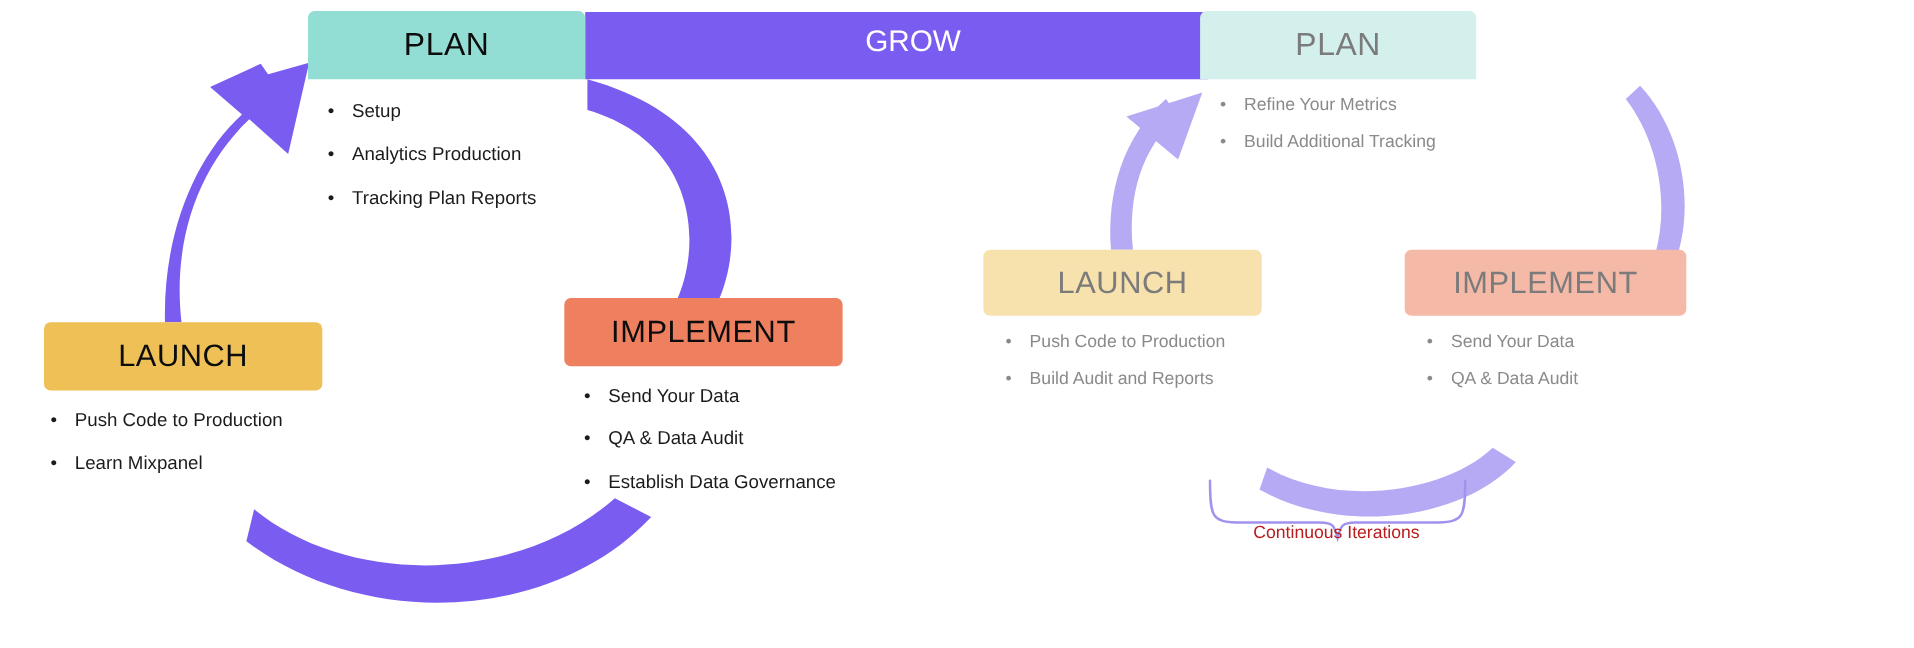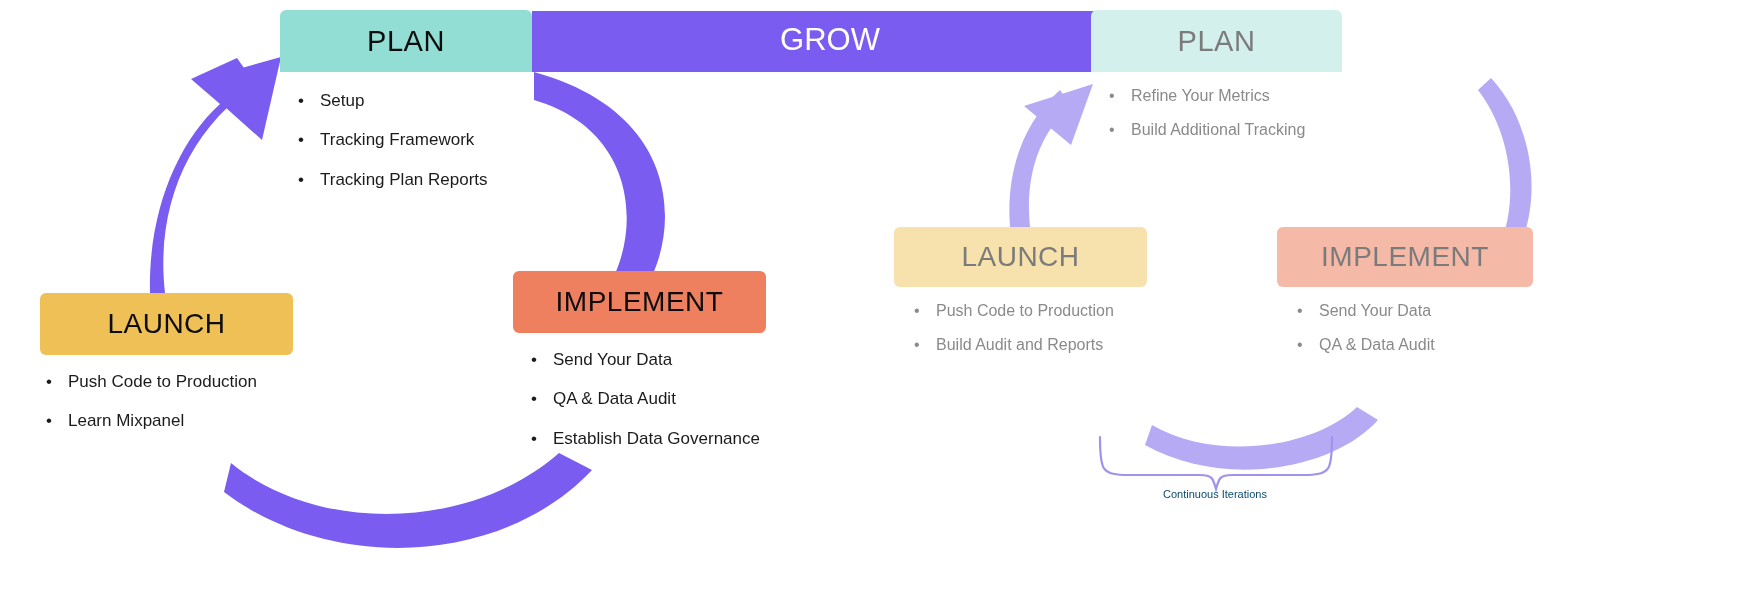--- a/index.html
+++ b/index.html
@@ -60,27 +60,27 @@
   #launch-right .bullets li{margin-bottom:14px;white-space:nowrap;}
 
   #implement-right {left:1277px;top:227px; width:256px;}
   #implement-right .phase-header{width:256px;height:60px;font-size:28px;}
   #implement-right .bullets{margin-top:14px;margin-left:14px;}
   #implement-right .bullets li{margin-bottom:14px;white-space:nowrap;}
 
   
   #grow-label{
     position:absolute;left:700px;top:22px;width:260px;
-    text-align:center;color:#ffffff;font-size:31px;
+    text-align:center;color:#ffffff;font-size:27px;
     pointer-events:none;
   }
 
   #continuous-label{
-    position:absolute;left:1065px;top:488px;width:300px;
-    text-align:center;color:#0c4a6e;font-size:11px;
+    position:absolute;left:1065px;top:476px;width:300px;
+    text-align:center;color:#b91c1c;font-size:16px;
   }
 </style>
 </head>
 <body>
 
 <div id="stage">
 
   <svg class="arrows" viewBox="0 0 1740 589">
 
     <polygon points="532,11 1098,11 1136,41 1098,72 532,72" fill="#7a5cf0"></polygon>
@@ -108,21 +108,21 @@
              C 1219,478 1220,475 1232,475
              L 1308,475 C 1330,474 1332,470 1332,437" fill="none" stroke="#a093ec" stroke-width="2.2" stroke-linecap="round"></path>
   </svg>
 
   <div id="grow-label">GROW</div>
 
   <div class="phase active" id="plan-left">
     <div class="phase-header" style="background:#93ded4">PLAN</div>
     <ul class="bullets">
       <li><span class="dot">•</span><span>Setup</span></li>
-      <li><span class="dot">•</span><span>Tracking Framework</span></li>
+      <li><span class="dot">•</span><span>Analytics Production</span></li>
       <li><span class="dot">•</span><span>Tracking Plan Reports</span></li>
     </ul>
   </div>
 
   <div class="phase active" id="launch-left">
     <div class="phase-header" style="background:#eec056">LAUNCH</div>
     <ul class="bullets">
       <li><span class="dot">•</span><span>Push Code to Production</span></li>
       <li><span class="dot">•</span><span>Learn Mixpanel</span></li>
     </ul>

